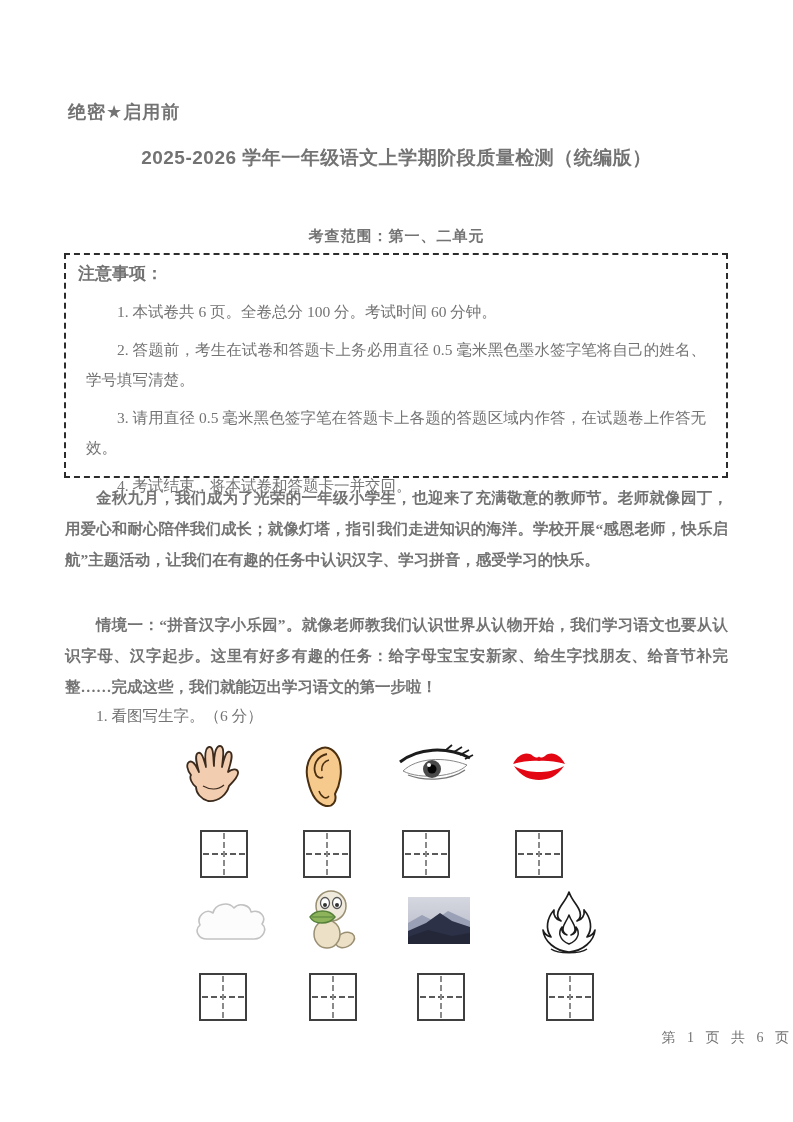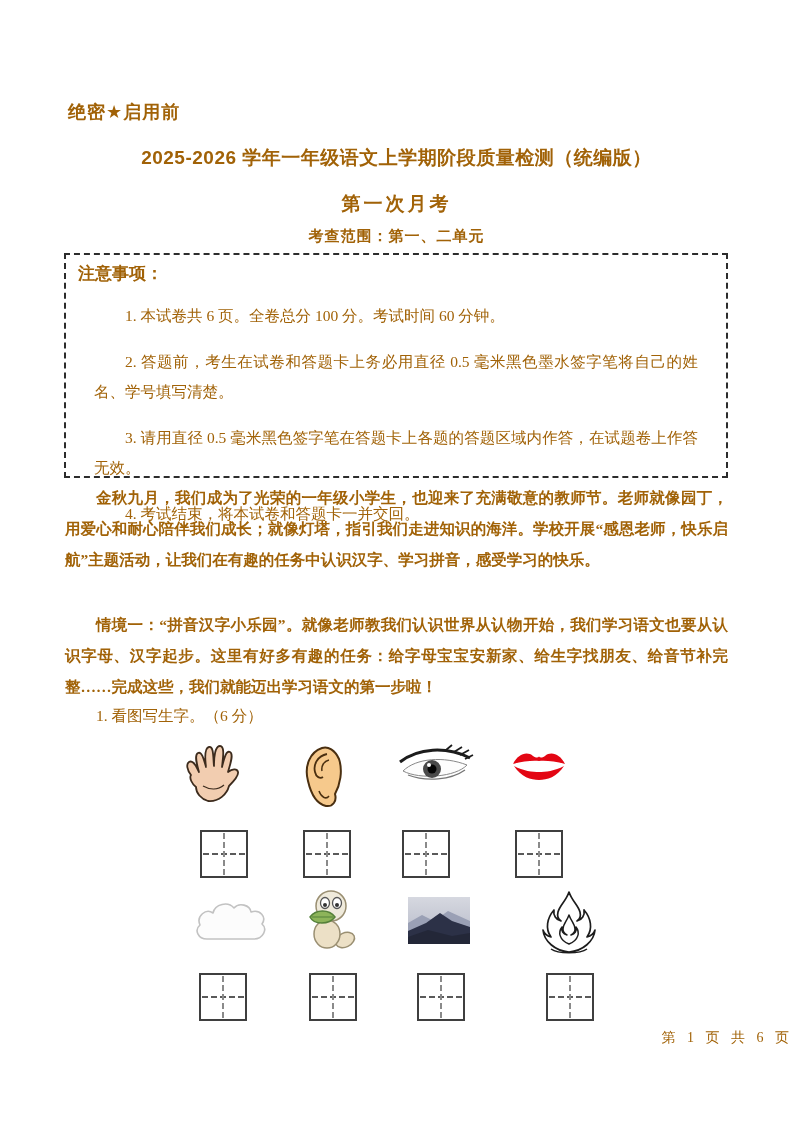--- a/index.html
+++ b/index.html
@@ -1,34 +1,34 @@
 <!DOCTYPE html>
 <html><head>
 <meta charset="utf-8">
 <style>
   html,body{margin:0;padding:0;background:#ffffff;}
   .page{
     position:relative;width:793px;height:1122px;background:#fff;
-    font-family:"Liberation Serif","DejaVu Serif",serif;color:#a16207;
+    font-family:"Liberation Serif","DejaVu Serif",serif;color:#737373;
     overflow:hidden;
   }
   .heiti{font-family:"Liberation Sans","DejaVu Sans",sans-serif;font-weight:bold;}
   .kai{font-family:"Liberation Serif","DejaVu Serif",serif;font-weight:600;}
 
   .classification{position:absolute;left:68px;top:100px;font-size:18px;letter-spacing:1px;}
   .title{position:absolute;left:0;right:0;top:145px;text-align:center;font-size:19px;letter-spacing:0.5px;}
   .subtitle{position:absolute;left:0;right:0;top:191px;text-align:center;font-size:19px;letter-spacing:3px;}
   .scope{position:absolute;left:0;right:0;top:227px;text-align:center;font-size:15px;letter-spacing:1px;}
 
   .notice{
     position:absolute;left:64px;top:253px;width:664px;height:225px;
     border:2px dashed #2c2c2c;box-sizing:border-box;padding:7px 12px 0 12px;background:#fff;
   }
   .notice-heading{font-size:17px;margin:0 0 12px 0;}
-  .notice p{margin:16px;font-size:15.5px;line-height:30px;text-indent:2em;text-align:justify;}
+  .notice p{margin:8px;font-size:15.5px;line-height:30px;text-indent:2em;text-align:justify;}
 
   .intro{position:absolute;left:65px;top:482px;width:663px;font-size:15.5px;line-height:31px;text-indent:2em;text-align:justify;margin:0;}
   .sec-heading{position:absolute;left:65px;top:578px;font-size:16px;}
   .scenario{position:absolute;left:65px;top:609px;width:663px;font-size:15.5px;line-height:31px;text-indent:2em;text-align:justify;margin:0;}
   .q1{position:absolute;left:96px;top:706px;font-size:15.5px;}
 
   .img{position:absolute;line-height:0;}
   .img svg{display:block;}
 
   .tian{position:absolute;width:44px;height:44px;border:2px solid #3f3f3f;background:#fff;box-sizing:content-box;}
@@ -37,21 +37,20 @@
 
   .footer{position:absolute;left:0;right:0;top:1029px;text-align:right;font-size:14px;letter-spacing:4px;}
 </style>
 </head>
 <body>
 
 <div class="page">
 
   <div class="classification heiti">绝密★启用前</div>
   <div class="title heiti">2025-2026 学年一年级语文上学期阶段质量检测（统编版）</div>
-  <div class="subtitle heiti">第一次月考</div>
   <div class="scope kai">考查范围：第一、二单元</div>
 
   <div class="notice">
     <div class="notice-heading heiti">注意事项：</div>
     <p>1. 本试卷共 6 页。全卷总分 100 分。考试时间 60 分钟。</p>
     <p>2. 答题前，考生在试卷和答题卡上务必用直径 0.5 毫米黑色墨水签字笔将自己的姓名、学号填写清楚。</p>
     <p>3. 请用直径 0.5 毫米黑色签字笔在答题卡上各题的答题区域内作答，在试题卷上作答无效。</p>
     <p>4. 考试结束，将本试卷和答题卡一并交回。</p>
   </div>
 

